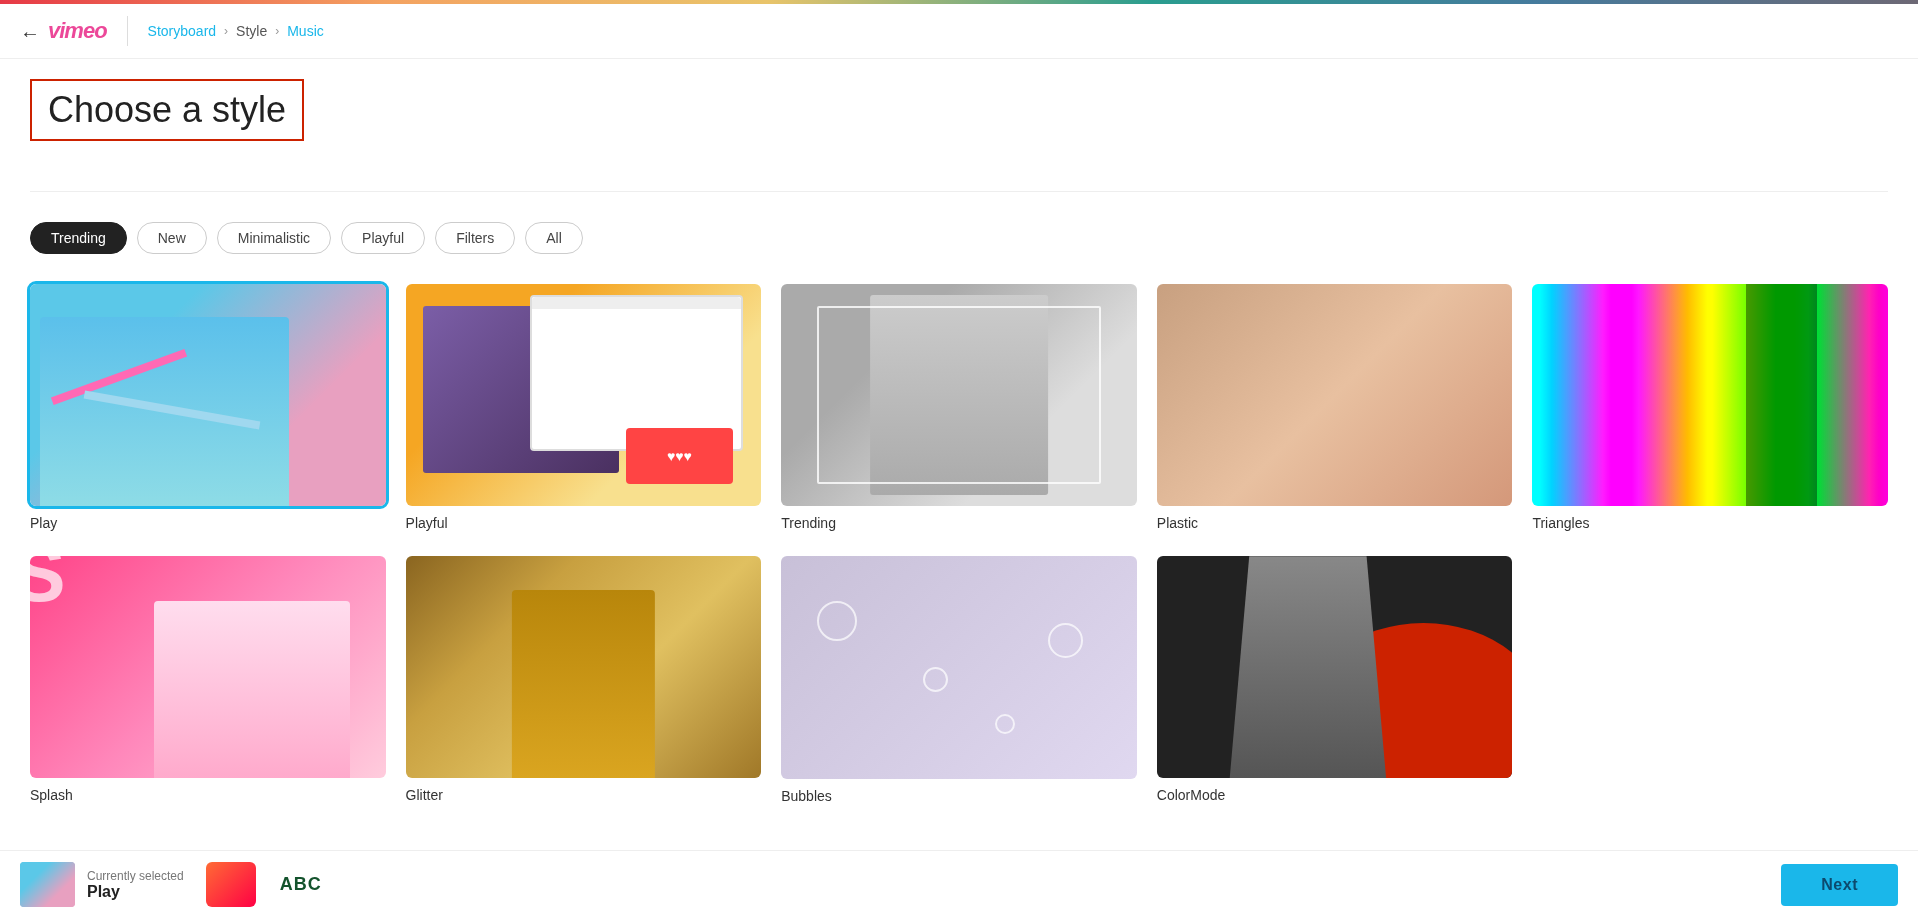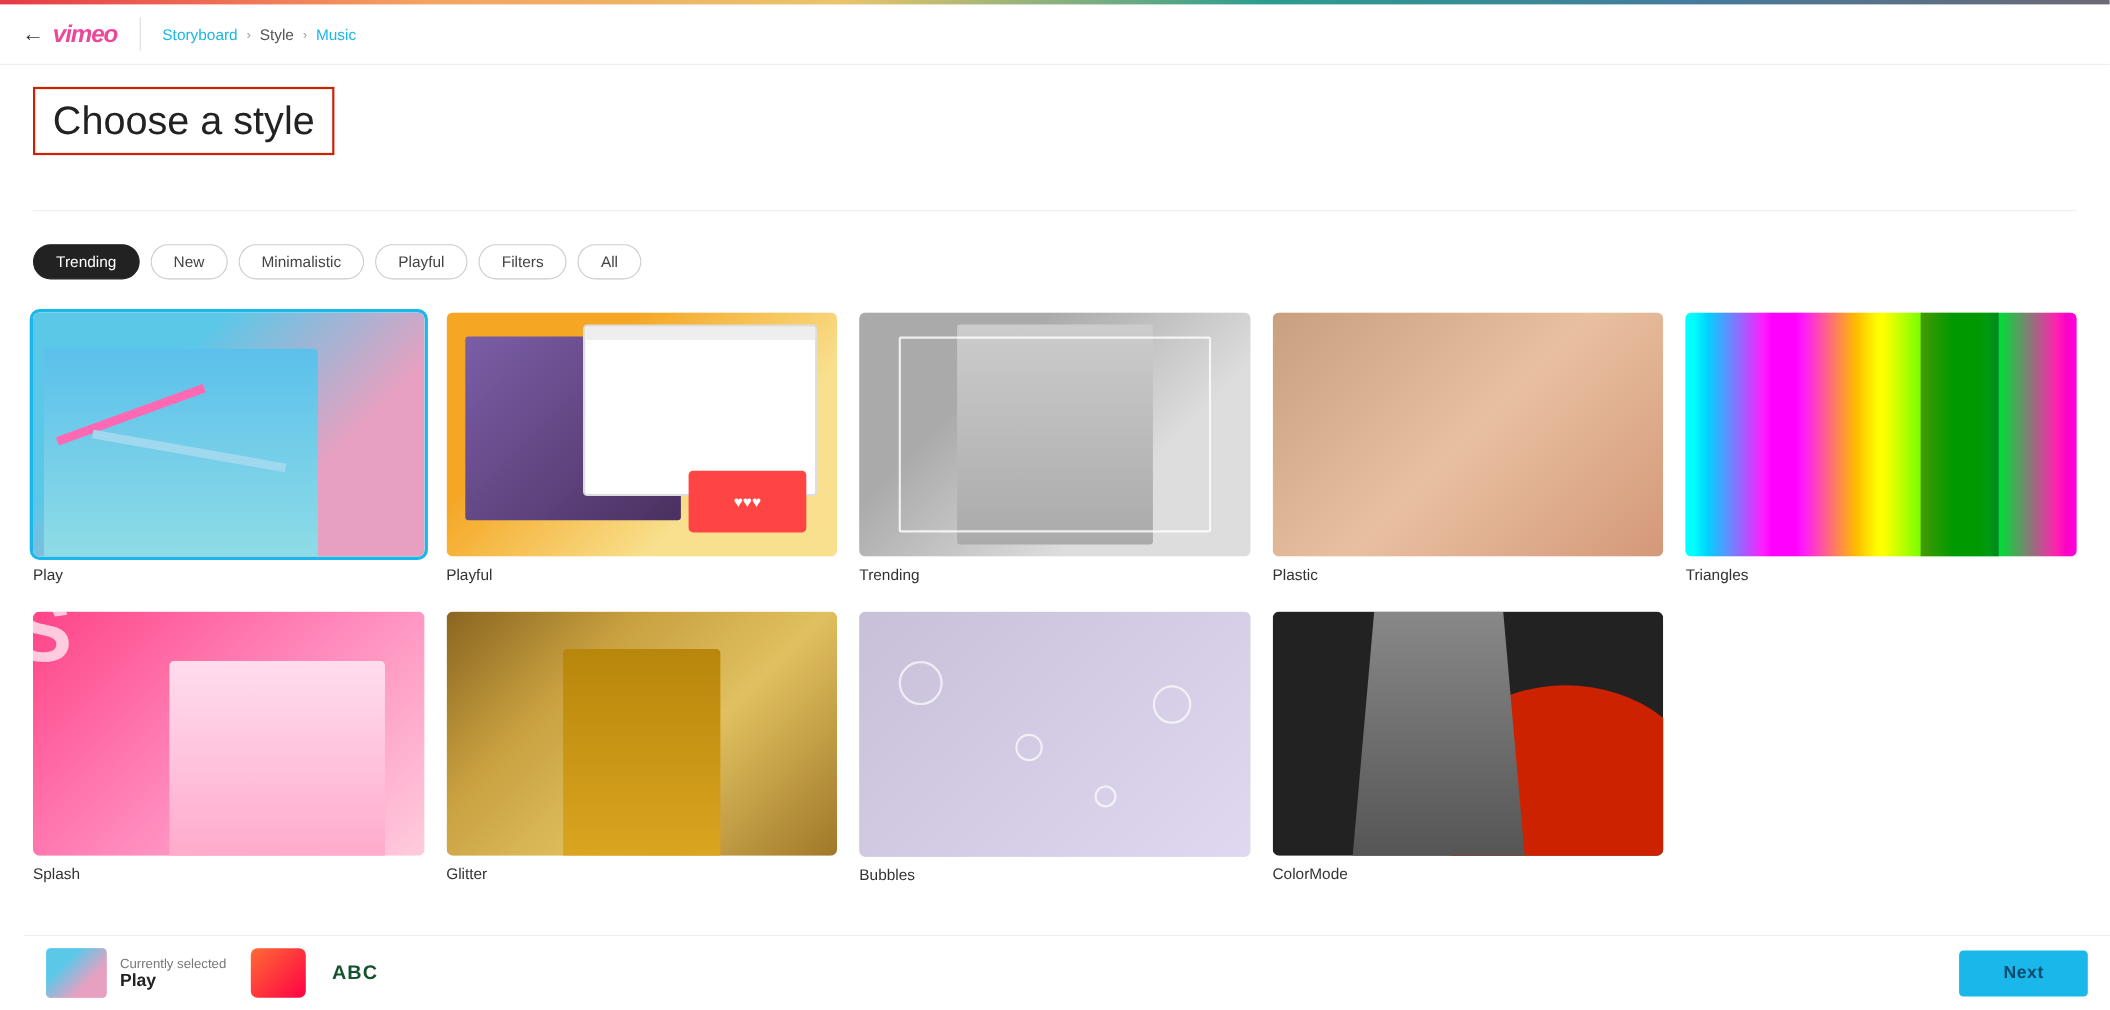--- a/index.html
+++ b/index.html
@@ -286,21 +286,20 @@
       bottom: 0;
       left: 0;
       right: 0;
       height: 68px;
       background: #fff;
       border-top: 1px solid #eee;
       display: flex;
       align-items: center;
       padding: 0 20px;
       z-index: 100;
-      margin-left: 22px;
     }
     .selected-preview {
       display: flex;
       align-items: center;
       gap: 12px;
       flex: 1;
     }
     .selected-thumb {
       width: 55px;
       height: 45px;

